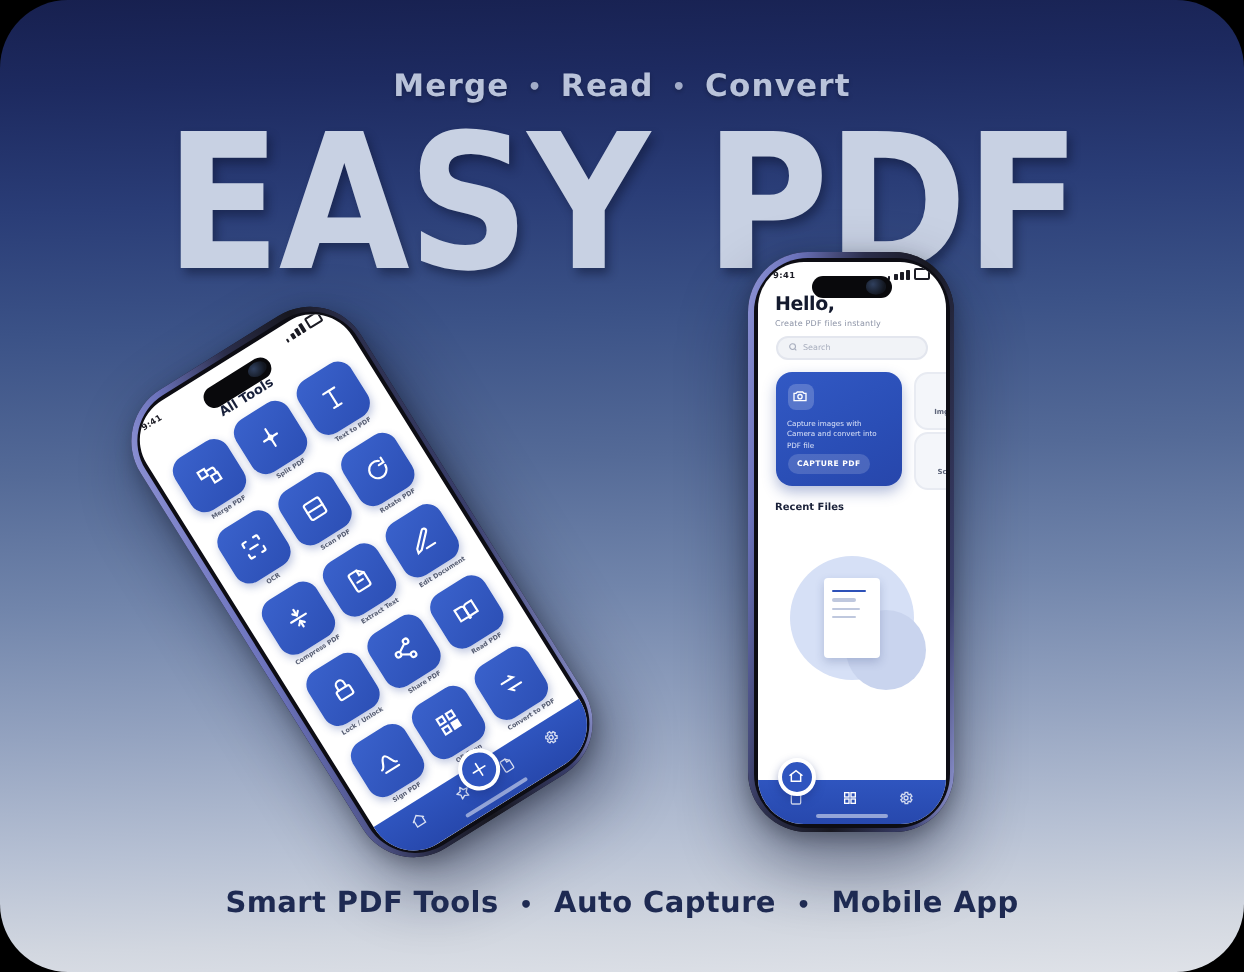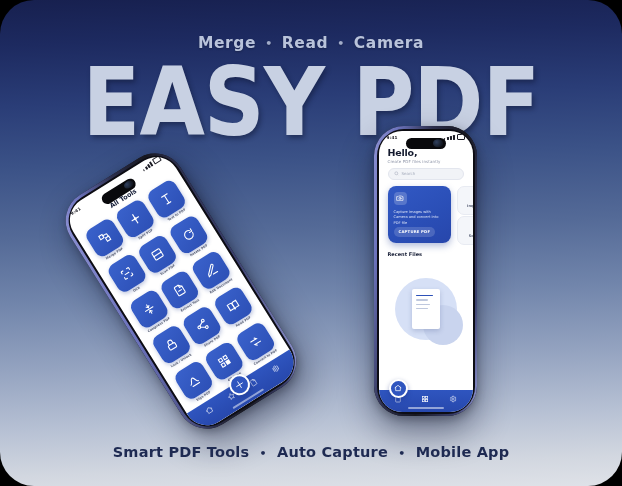--- a/index.html
+++ b/index.html
@@ -140,21 +140,21 @@
 </head>
 <body>
 
 <div class="poster">
 
   <div class="tagline">
     <span>Merge</span>
     <span class="dot">•</span>
     <span>Read</span>
     <span class="dot">•</span>
-    <span>Camera</span>
+    <span>Convert</span>
   </div>
 
   <div class="bigtitle">EASY PDF</div>
 
   <div class="phone" id="phoneLeft">
     <div class="edge"></div>
     <div class="body"></div>
     <div class="screen">
 
       <div class="statusbar">

